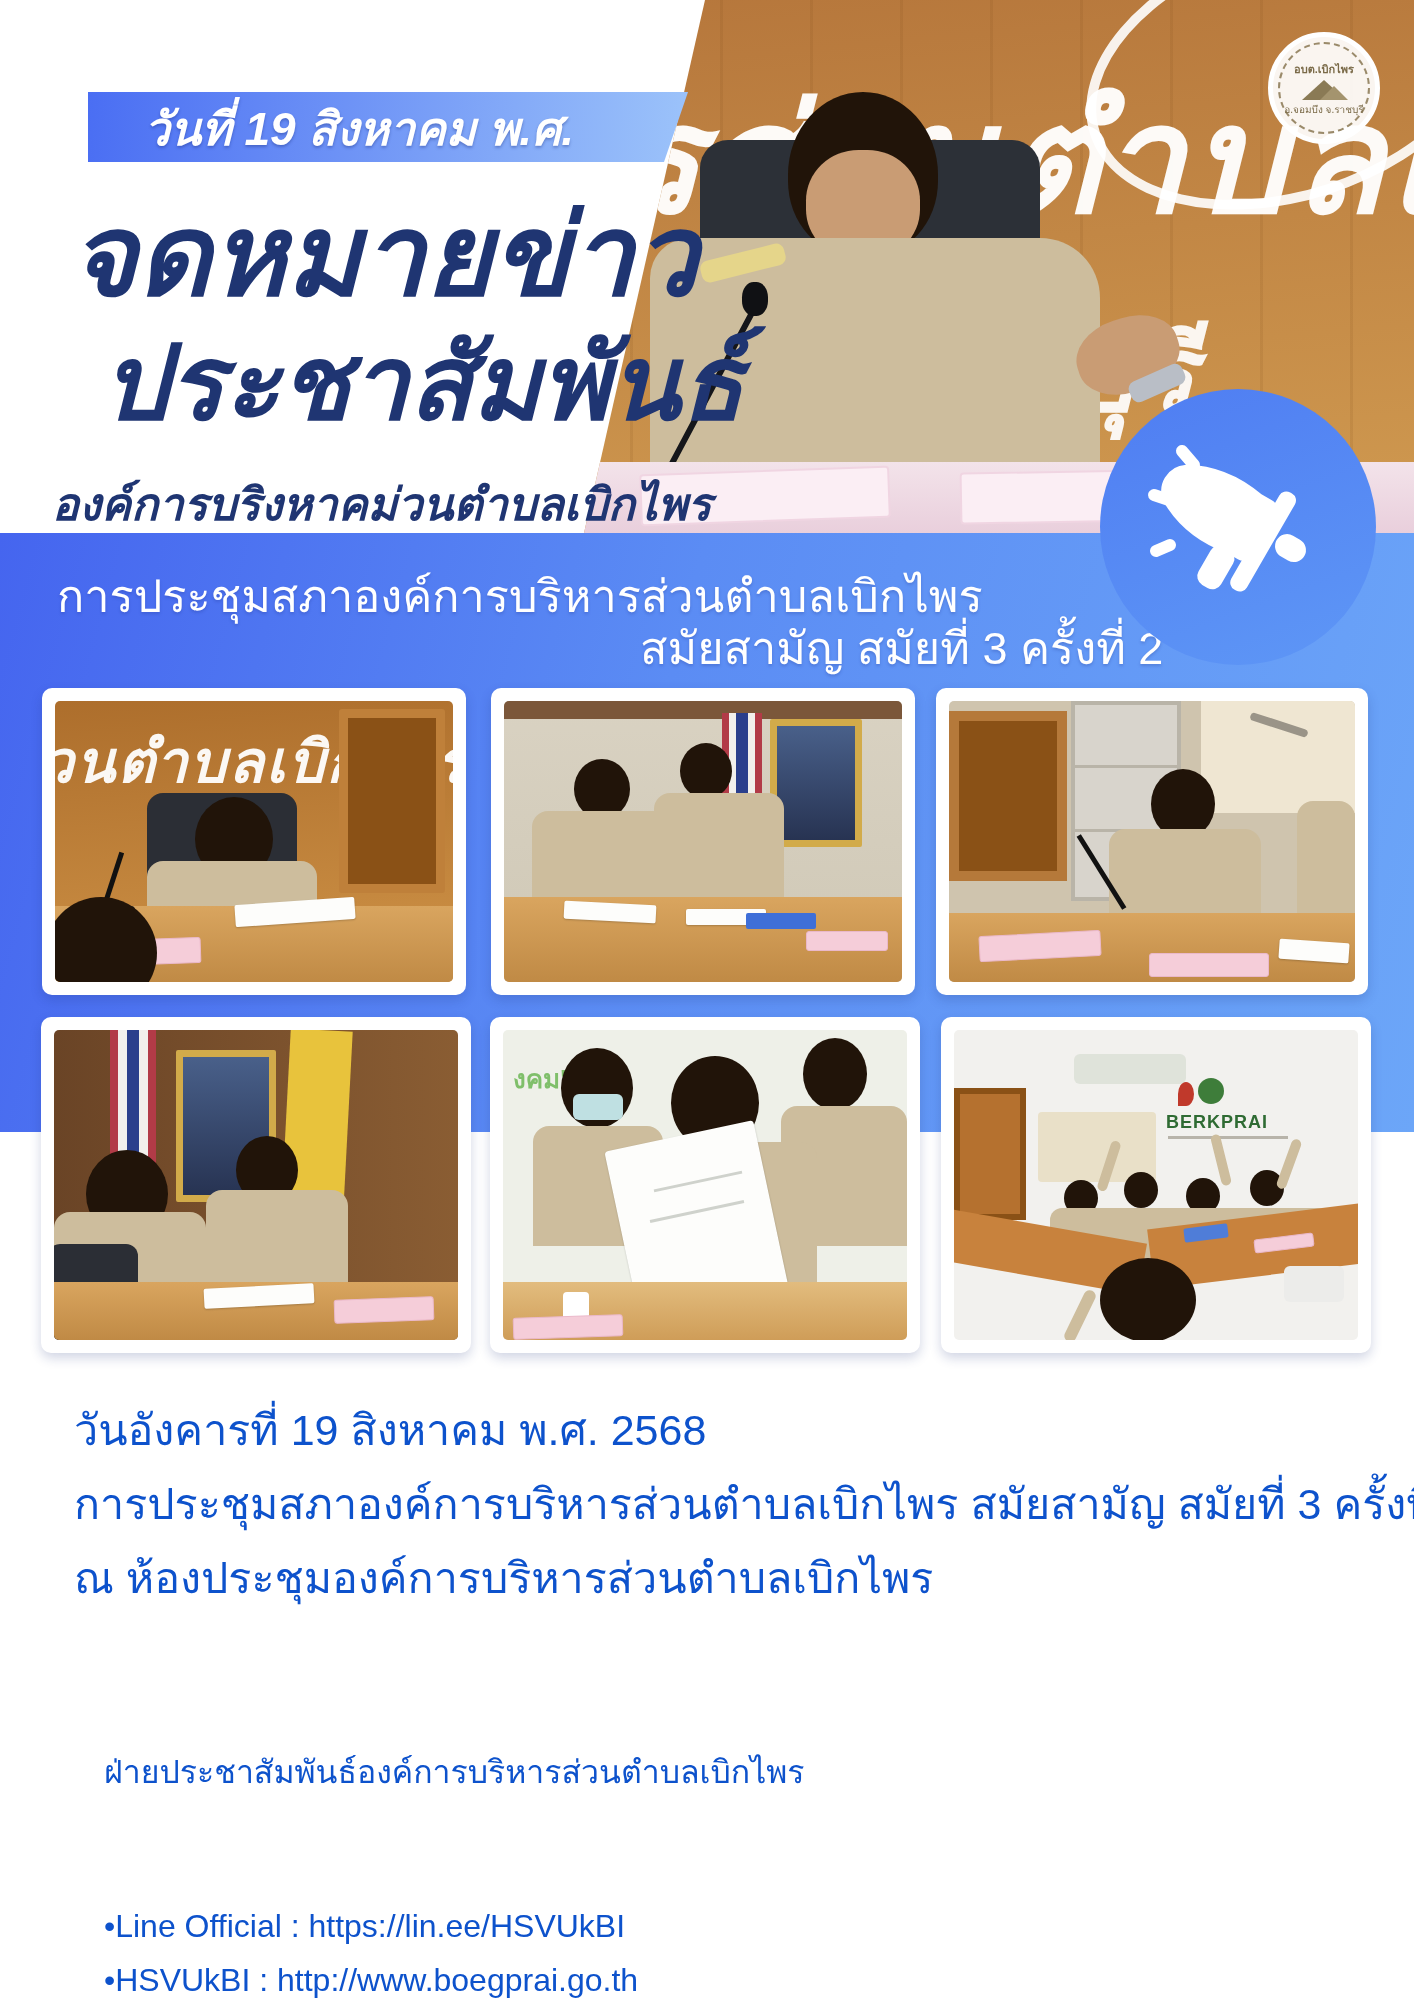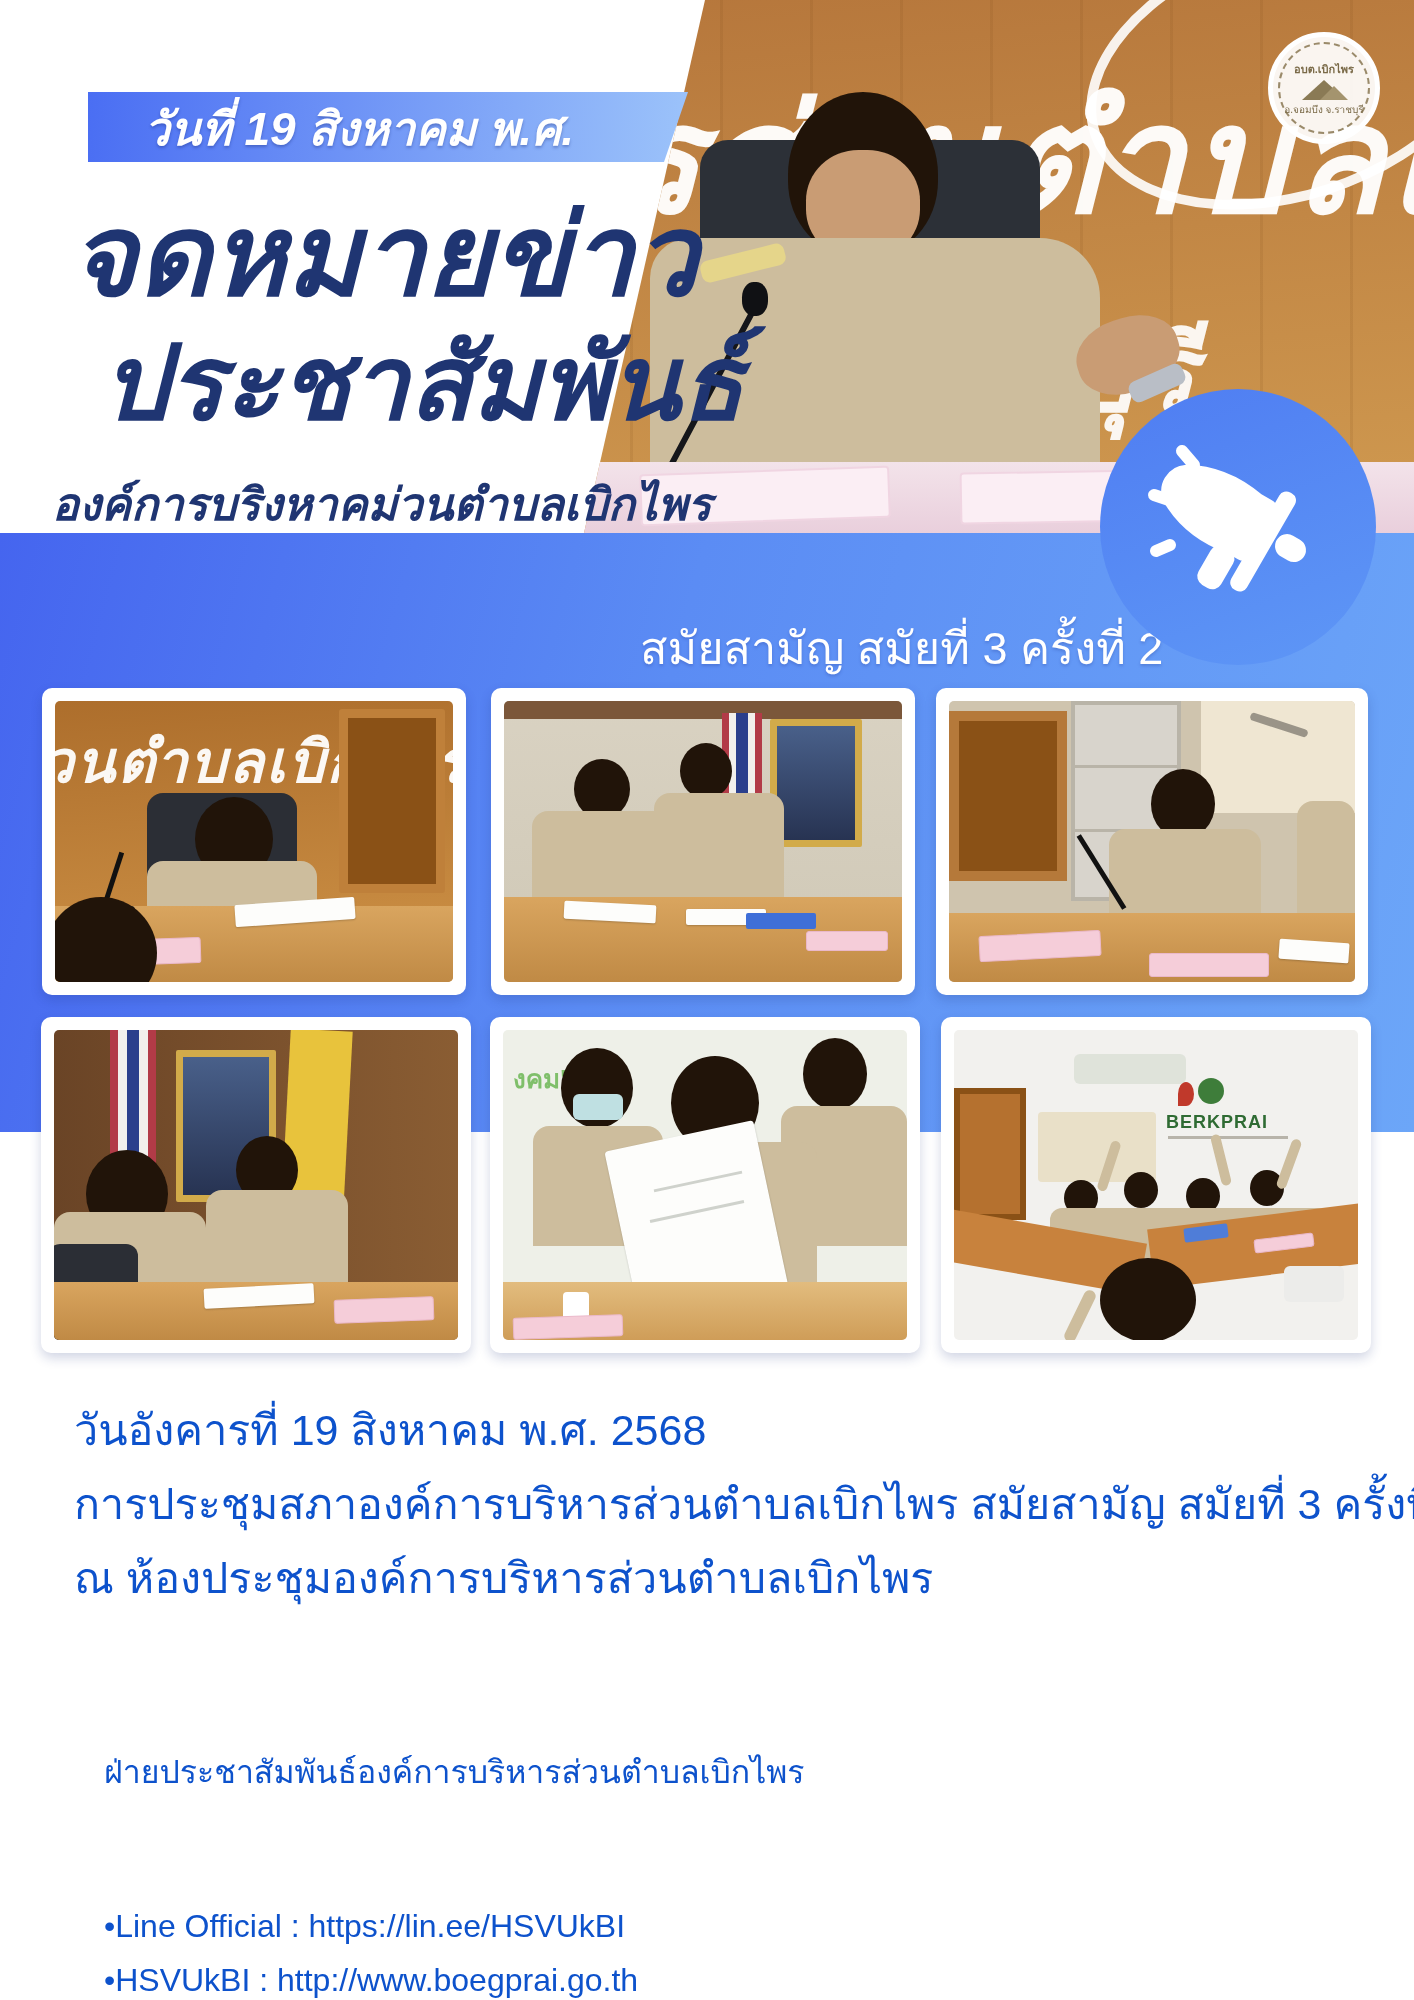--- a/index.html
+++ b/index.html
@@ -117,20 +117,21 @@
   </div>
 
   <div class="abs date-badge">
     <span>วันที่ 19 สิงหาคม พ.ศ. 2568</span>
   </div>
   <div class="abs title-2 nowrap">ประชาสัมพันธ์</div>
   <div class="abs title-1 nowrap">จดหมายข่าว</div>
   <div class="abs subtitle nowrap">องค์การบริงหาคม่วนตำบลเบิกไพร</div>
 
   <div class="abs blue-block"></div>
+  <div class="abs banner-line1 nowrap">การประชุมสภาองค์การบริหารส่วนตำบลเบิกไพร</div>
   <div class="abs banner-line2 nowrap">สมัยสามัญ สมัยที่ 3 ครั้งที่ 2</div>
 
   <div class="abs mega-circle">
     <svg width="200" height="200" viewBox="0 0 100 100">
       <g fill="#ffffff" stroke="none" transform="rotate(30 50 50)">
         <path d="M12 36 Q30 26 52 30 L58 30 Q63 30 63 36 L63 58 Q63 64 58 64 L52 64 Q30 68 12 58 Q6 54 6 47 Q6 40 12 36 Z"></path>
         <rect x="60" y="22" width="9" height="56" rx="4"></rect>
         <rect x="44" y="62" width="13" height="22" rx="5"></rect>
         <rect x="70" y="40" width="16" height="12" rx="6"></rect>
       </g>

